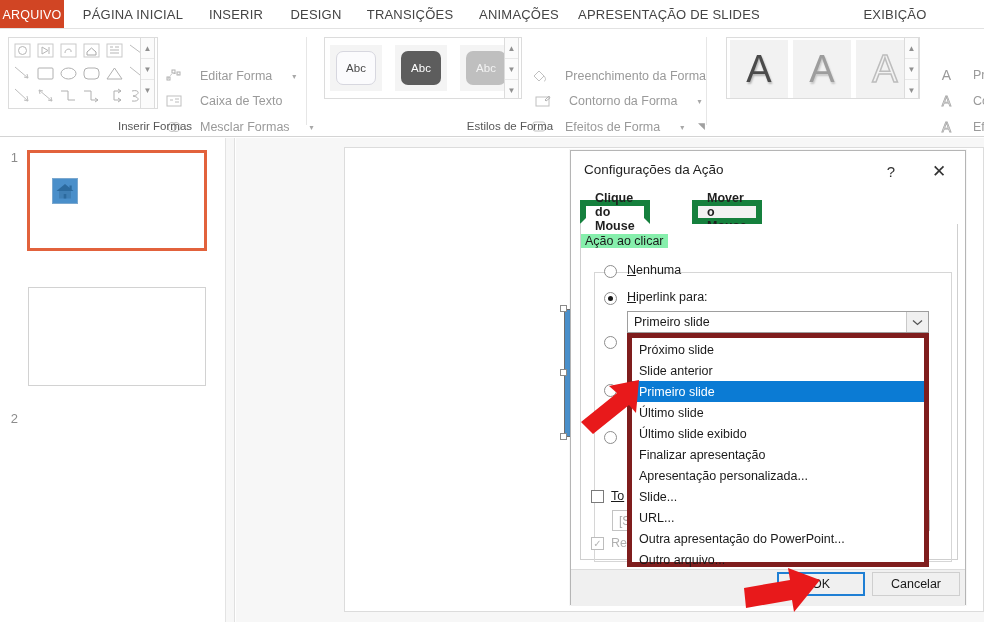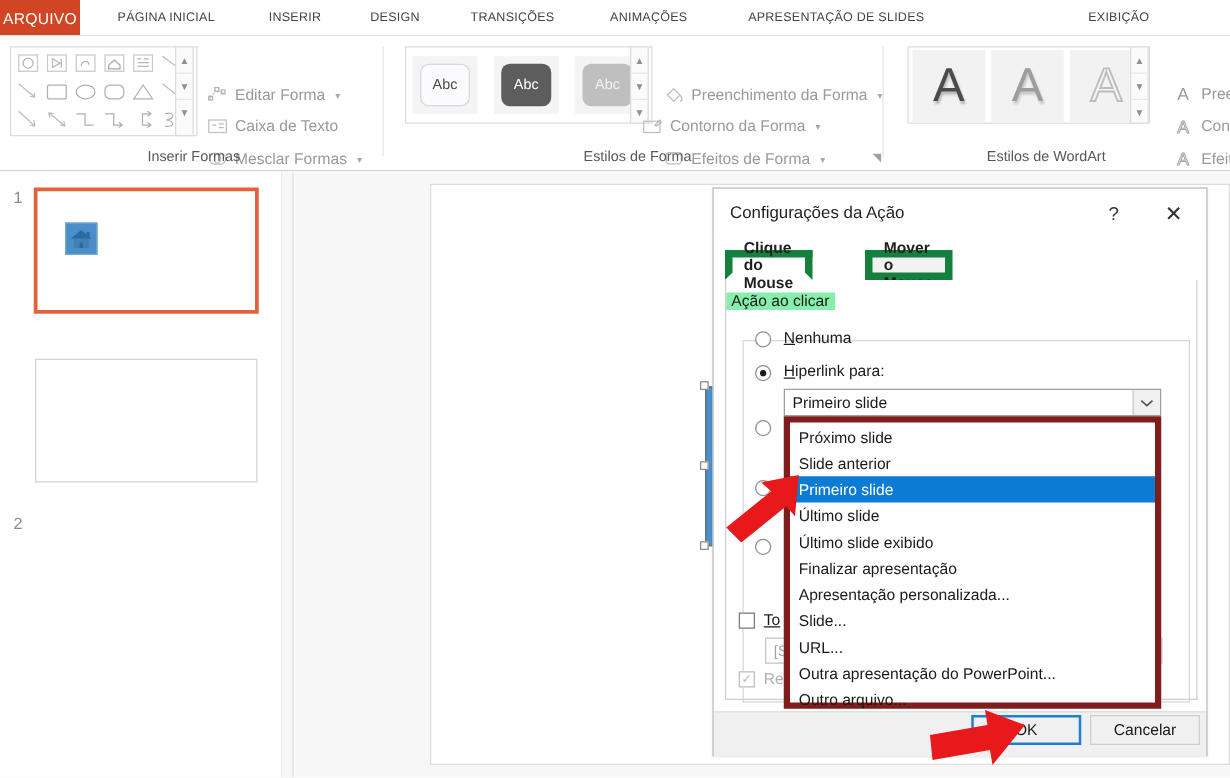--- a/index.html
+++ b/index.html
@@ -13,21 +13,21 @@
   #app { position: relative; width: 984px; height: 622px; background: #fff; }
 
   
   .tabbar {
     position: absolute; left: 0; top: 0; width: 984px; height: 29px;
     background: #ffffff;
   }
   .tab {
     position: absolute; top: 0; height: 29px;
     display: flex; align-items: center; justify-content: center;
-    font-size: 10px; color: #444444; letter-spacing: .2px;
+    font-size: 13px; color: #444444; letter-spacing: .2px;
     padding: 0 10px; white-space: nowrap; cursor: default;
   }
   .tab.file {
     background: #d14524; color: #ffffff; font-size: 12.5px;
     left: 0; width: 64px; justify-content: center;
   }
   .tabbar-underline {
     position: absolute; left: 0; top: 28px; width: 984px; height: 1px;
     background: #e2e2e2;
   }
@@ -58,21 +58,21 @@
   .spin div:last-child { border-bottom: none; }
 
   
   .shcell {
     position: absolute; width: 23px; height: 20px;
     display: flex; align-items: center; justify-content: center;
   }
   .shcell svg { display: block; }
 
   .menuitem {
-    position: absolute; display: flex; align-items: center; gap: 6px;
+    position: absolute; display: flex; align-items: center; gap: 18px;
     font-size: 12.5px; color: #9a9a9a; white-space: nowrap;
   }
   .menuitem .mi-ico {
     width: 17px; height: 16px; display: flex; align-items: center; justify-content: center;
     color: #b0b0b0;
   }
   .mi-caret { font-size: 8px; color: #a8a8a8; margin-left: 2px; }
 
   .stylechip {
     position: absolute; width: 52px; height: 46px; background: #f4f4f4;
@@ -447,21 +447,21 @@
       <div class="menuitem" style="left:220px;top:39px;">
         <span class="mi-ico">
           <svg width="16" height="14" viewBox="0 0 16 14">
               <path d="M3 7 L8 2 L13 7 L8 12 Z" fill="none" stroke="#c0c0c0"></path>
               <path d="M13 7 C15 9, 15 12, 13 12" fill="none" stroke="#c0c0c0"></path>
             </svg>
         </span>
         <span>Preenchimento da Forma</span>
         <span class="mi-caret">▾</span>
       </div>
-      <div class="menuitem" style="left:203px;top:64px;">
+      <div class="menuitem" style="left:224px;top:64px;">
         <span class="mi-ico">
           <svg width="16" height="14" viewBox="0 0 16 14">
               <rect x="1" y="3" width="13" height="9" fill="none" stroke="#c0c0c0"></rect>
               <path d="M10 6 L14 2 L15 4 L11 7 Z" fill="none" stroke="#b5b5b5"></path>
             </svg>
         </span>
         <span>Contorno da Forma</span>
         <span class="mi-caret">▾</span>
       </div>
       <div class="menuitem" style="left:220px;top:90px;">
@@ -501,21 +501,20 @@
         <span>Pree</span>
       </div>
       <div class="menuitem" style="left:228px;top:64px;">
         <span class="mi-ico" style="font-size:14px;color:transparent;-webkit-text-stroke:.8px #a8a8a8;">A</span>
         <span>Cont</span>
       </div>
       <div class="menuitem" style="left:228px;top:90px;">
         <span class="mi-ico" style="font-size:14px;color:transparent;-webkit-text-stroke:.8px #a8a8a8;">A</span>
         <span>Efeit</span>
       </div>
-      <div class="grp-title" style="left:-10px;width:274px;">Estilos de WordArt</div>
     </div>
   </div>
 
   <div class="slidepane">
     <div class="thumbnum" style="left:2px;top:12px;">1</div>
     <div class="thumb sel" style="left:27px;top:12px;width:180px;height:101px;">
       <div style="position:absolute;left:22px;top:25px;width:26px;height:26px;background:#4a8fca;border:1px solid #7ba8cf;">
         <svg width="24" height="24" viewBox="0 0 24 24" style="position:absolute;left:0;top:0;">
           <path d="M3.5 12 L12 5 L20.5 12 Z" fill="#2c6a9e"></path>
           <rect x="16.5" y="6.5" width="2.2" height="4" fill="#2c6a9e"></rect>

